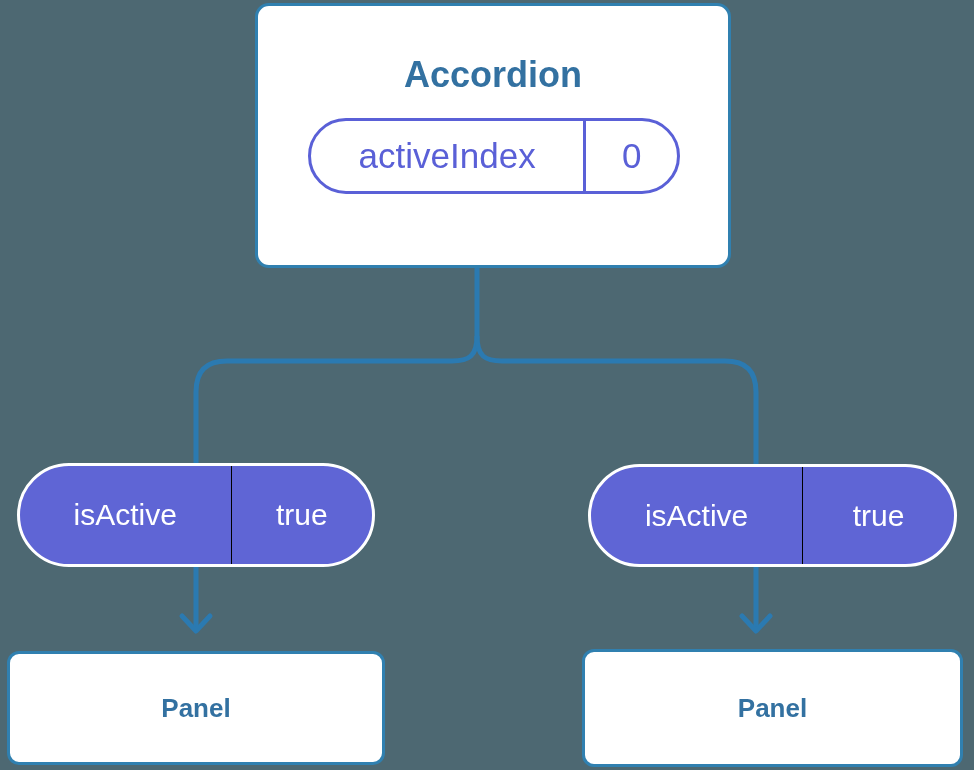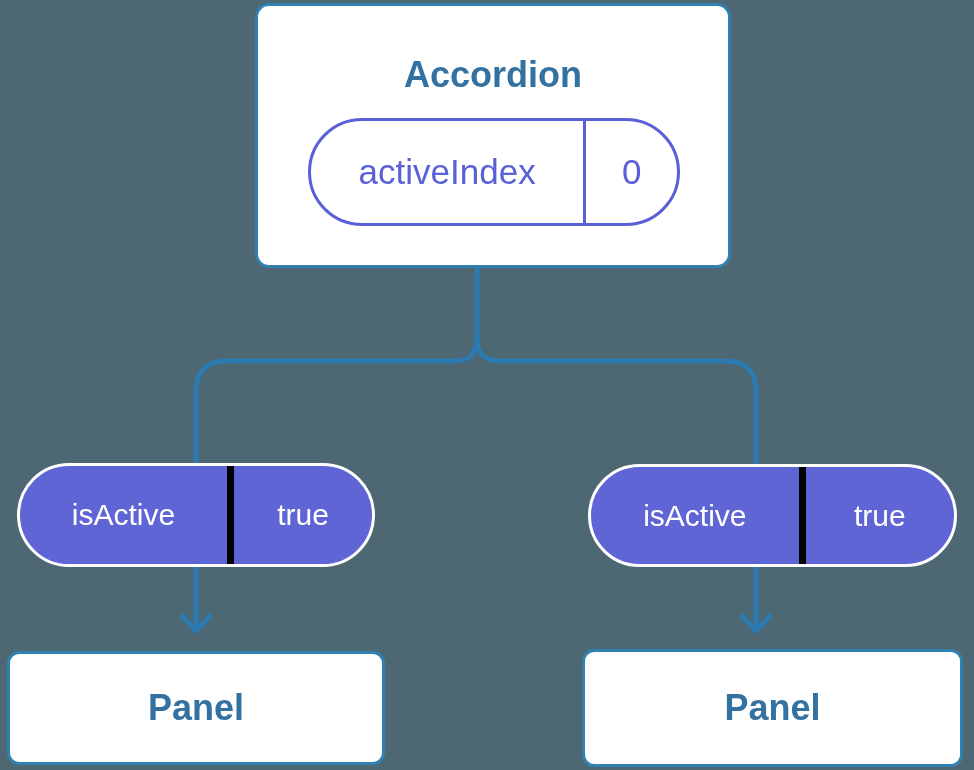--- a/index.html
+++ b/index.html
@@ -44,21 +44,21 @@
     position: absolute;
     top: 48px; left: 0; right: 0;
     text-align: center;
     font-size: 36px;
     font-weight: 700;
     color: #3371a1;
   }
   .state-pill {
     position: absolute;
     left: 50px; top: 112px;
-    width: 372px; height: 108px;
+    width: 372px; height: 76px;
     border: 3px solid #5a60d7;
     border-radius: 60px;
     box-sizing: border-box;
     display: flex;
     color: #5a60d7;
     font-size: 35px;
     background: #ffffff;
     text-align: right;
   }
   .pill-cell {
@@ -74,30 +74,30 @@
     position: absolute;
     background: #5f65d5;
     border: 3px solid #ffffff;
     border-radius: 60px;
     box-sizing: border-box;
     display: flex;
     color: #ffffff;
     font-size: 30px;
   }
   .prop-pill .pill-cell.value {
-    border-left: 7px solid #000000;
+    border-left: 1px solid #000000;
   }
   .prop-pill.left  { left: 17px;  top: 463px; width: 358px; height: 104px; }
   .prop-pill.right { left: 588px; top: 464px; width: 369px; height: 103px; }
   .panel-card {
     display: flex;
     align-items: center;
     justify-content: center;
     border-radius: 12px;
-    font-size: 36px;
+    font-size: 26px;
     font-weight: 700;
     color: #3371a1;
   }
   .panel-card.left  { left: 7px;   top: 651px; width: 378px; height: 114px; }
   .panel-card.right { left: 582px; top: 649px; width: 381px; height: 118px; }
 </style>
 </head>
 <body>
 
 <div class="stage">

